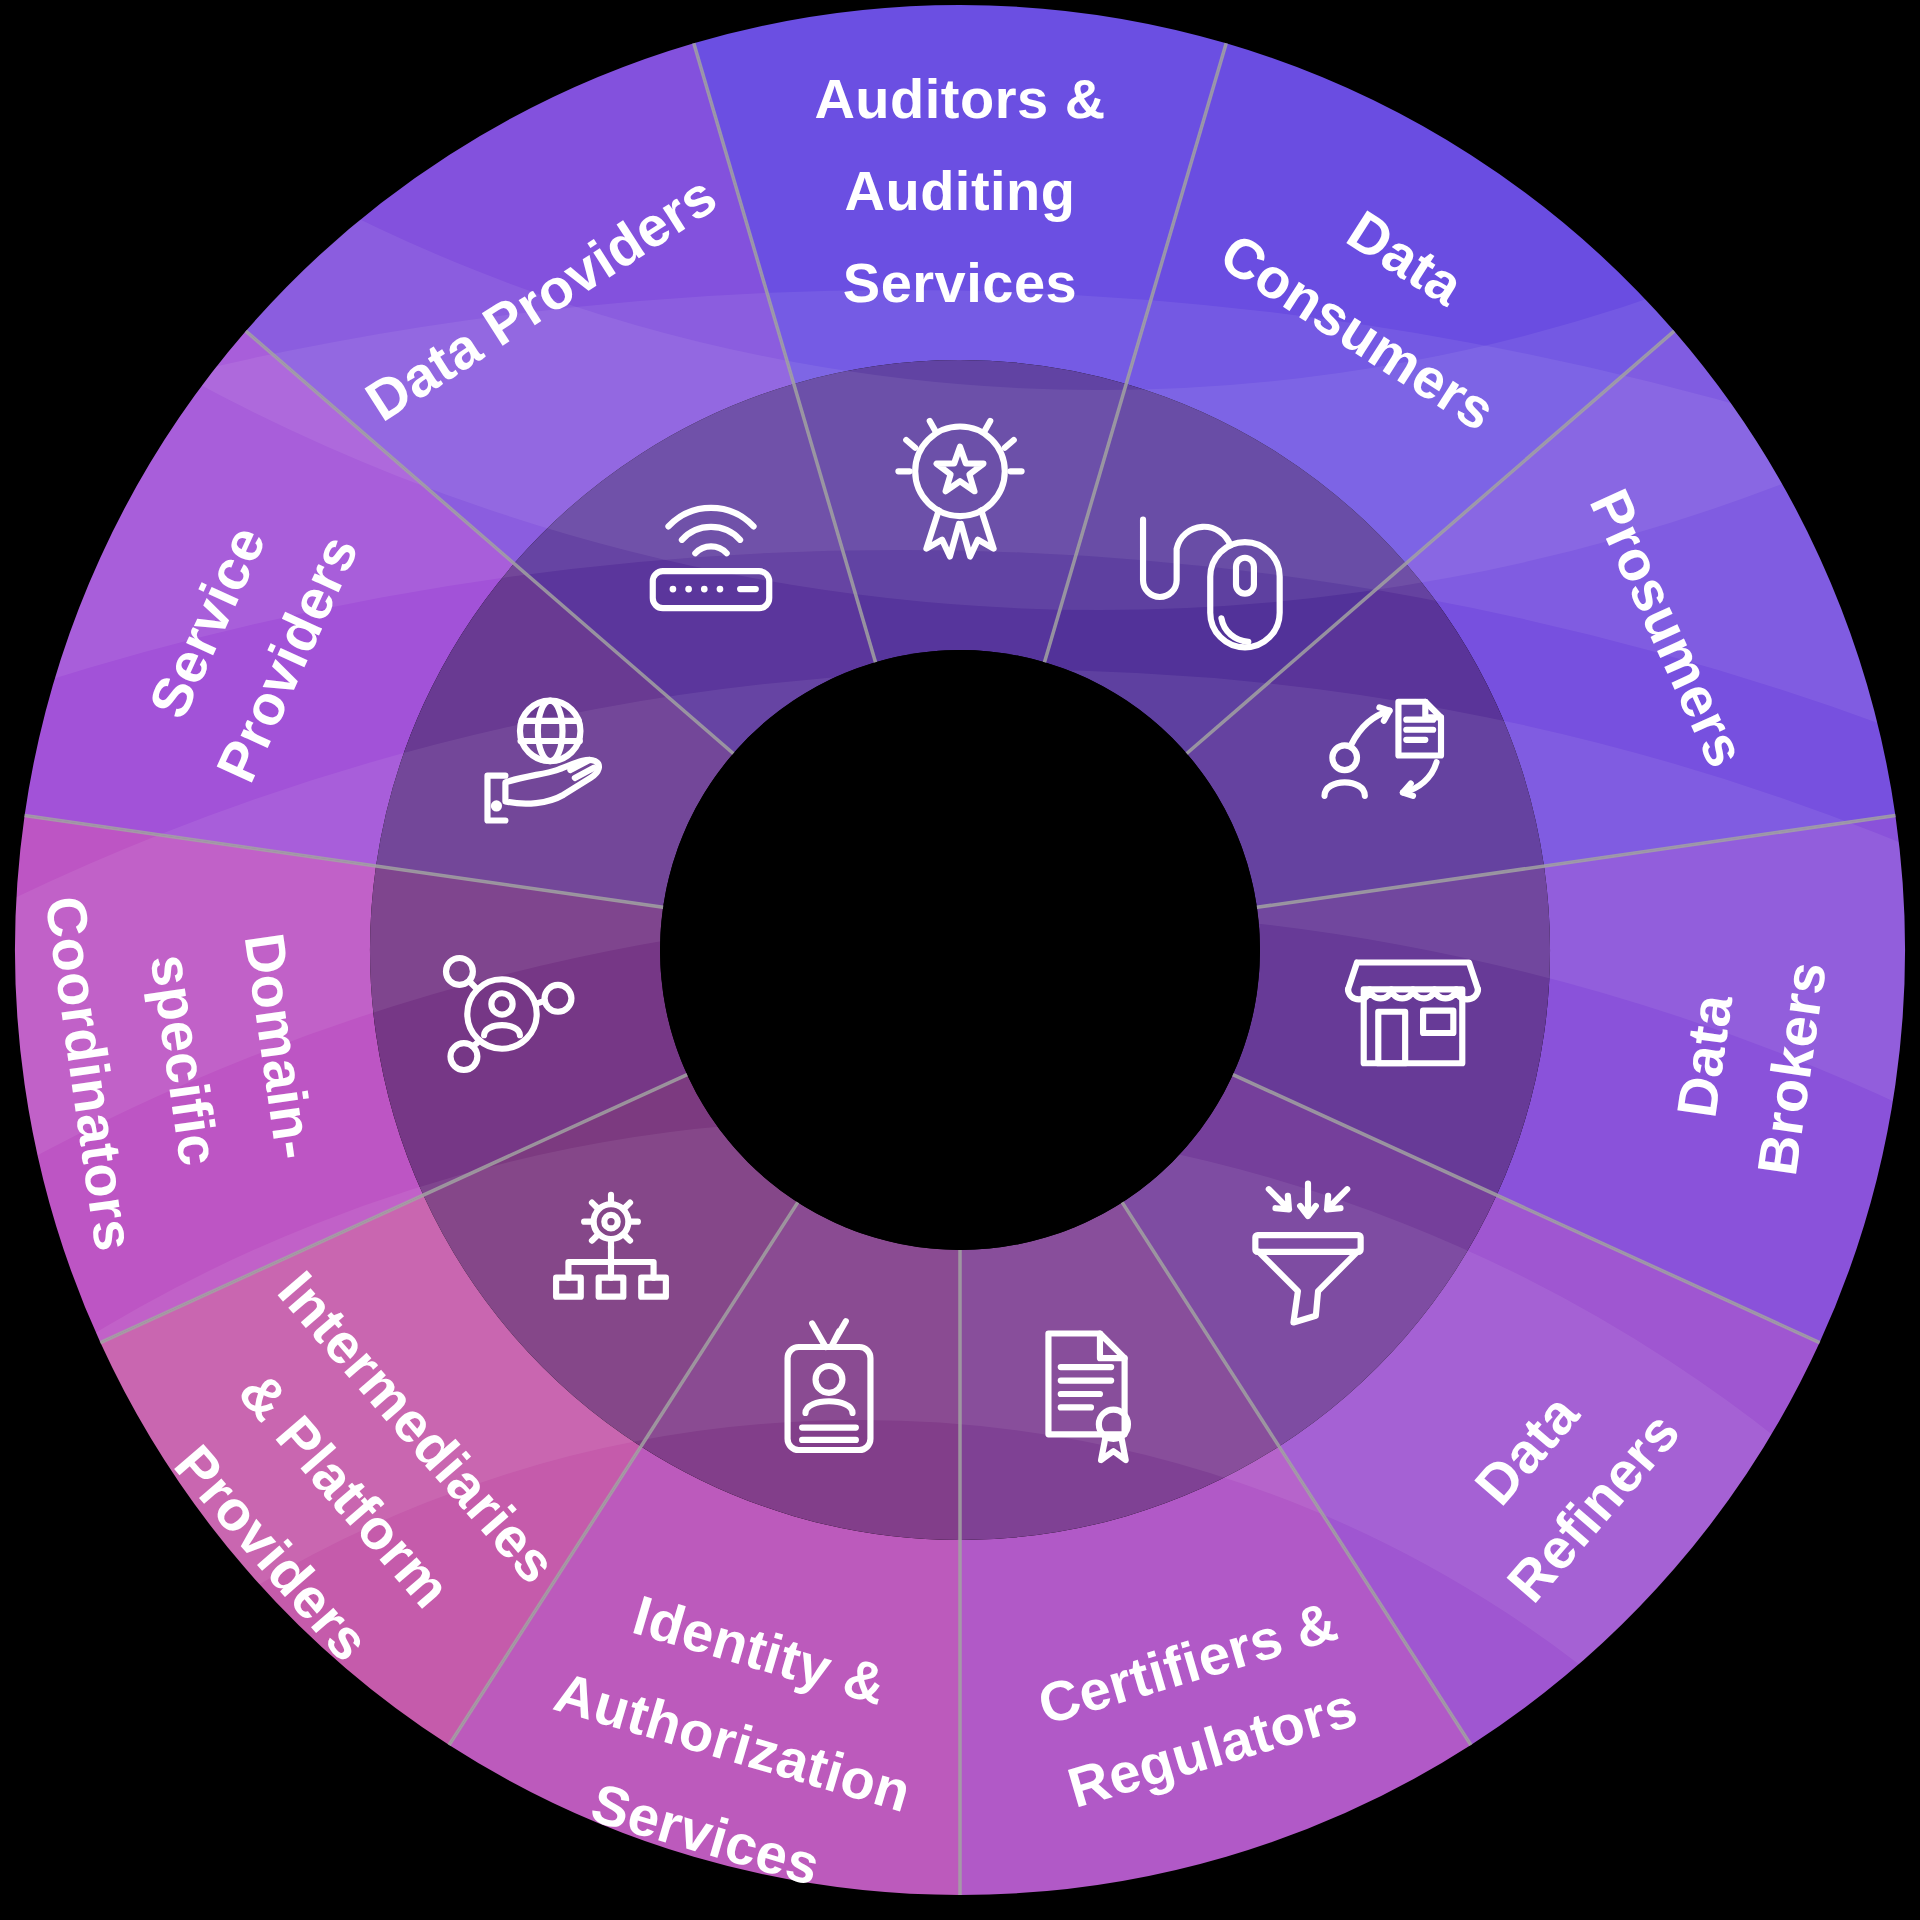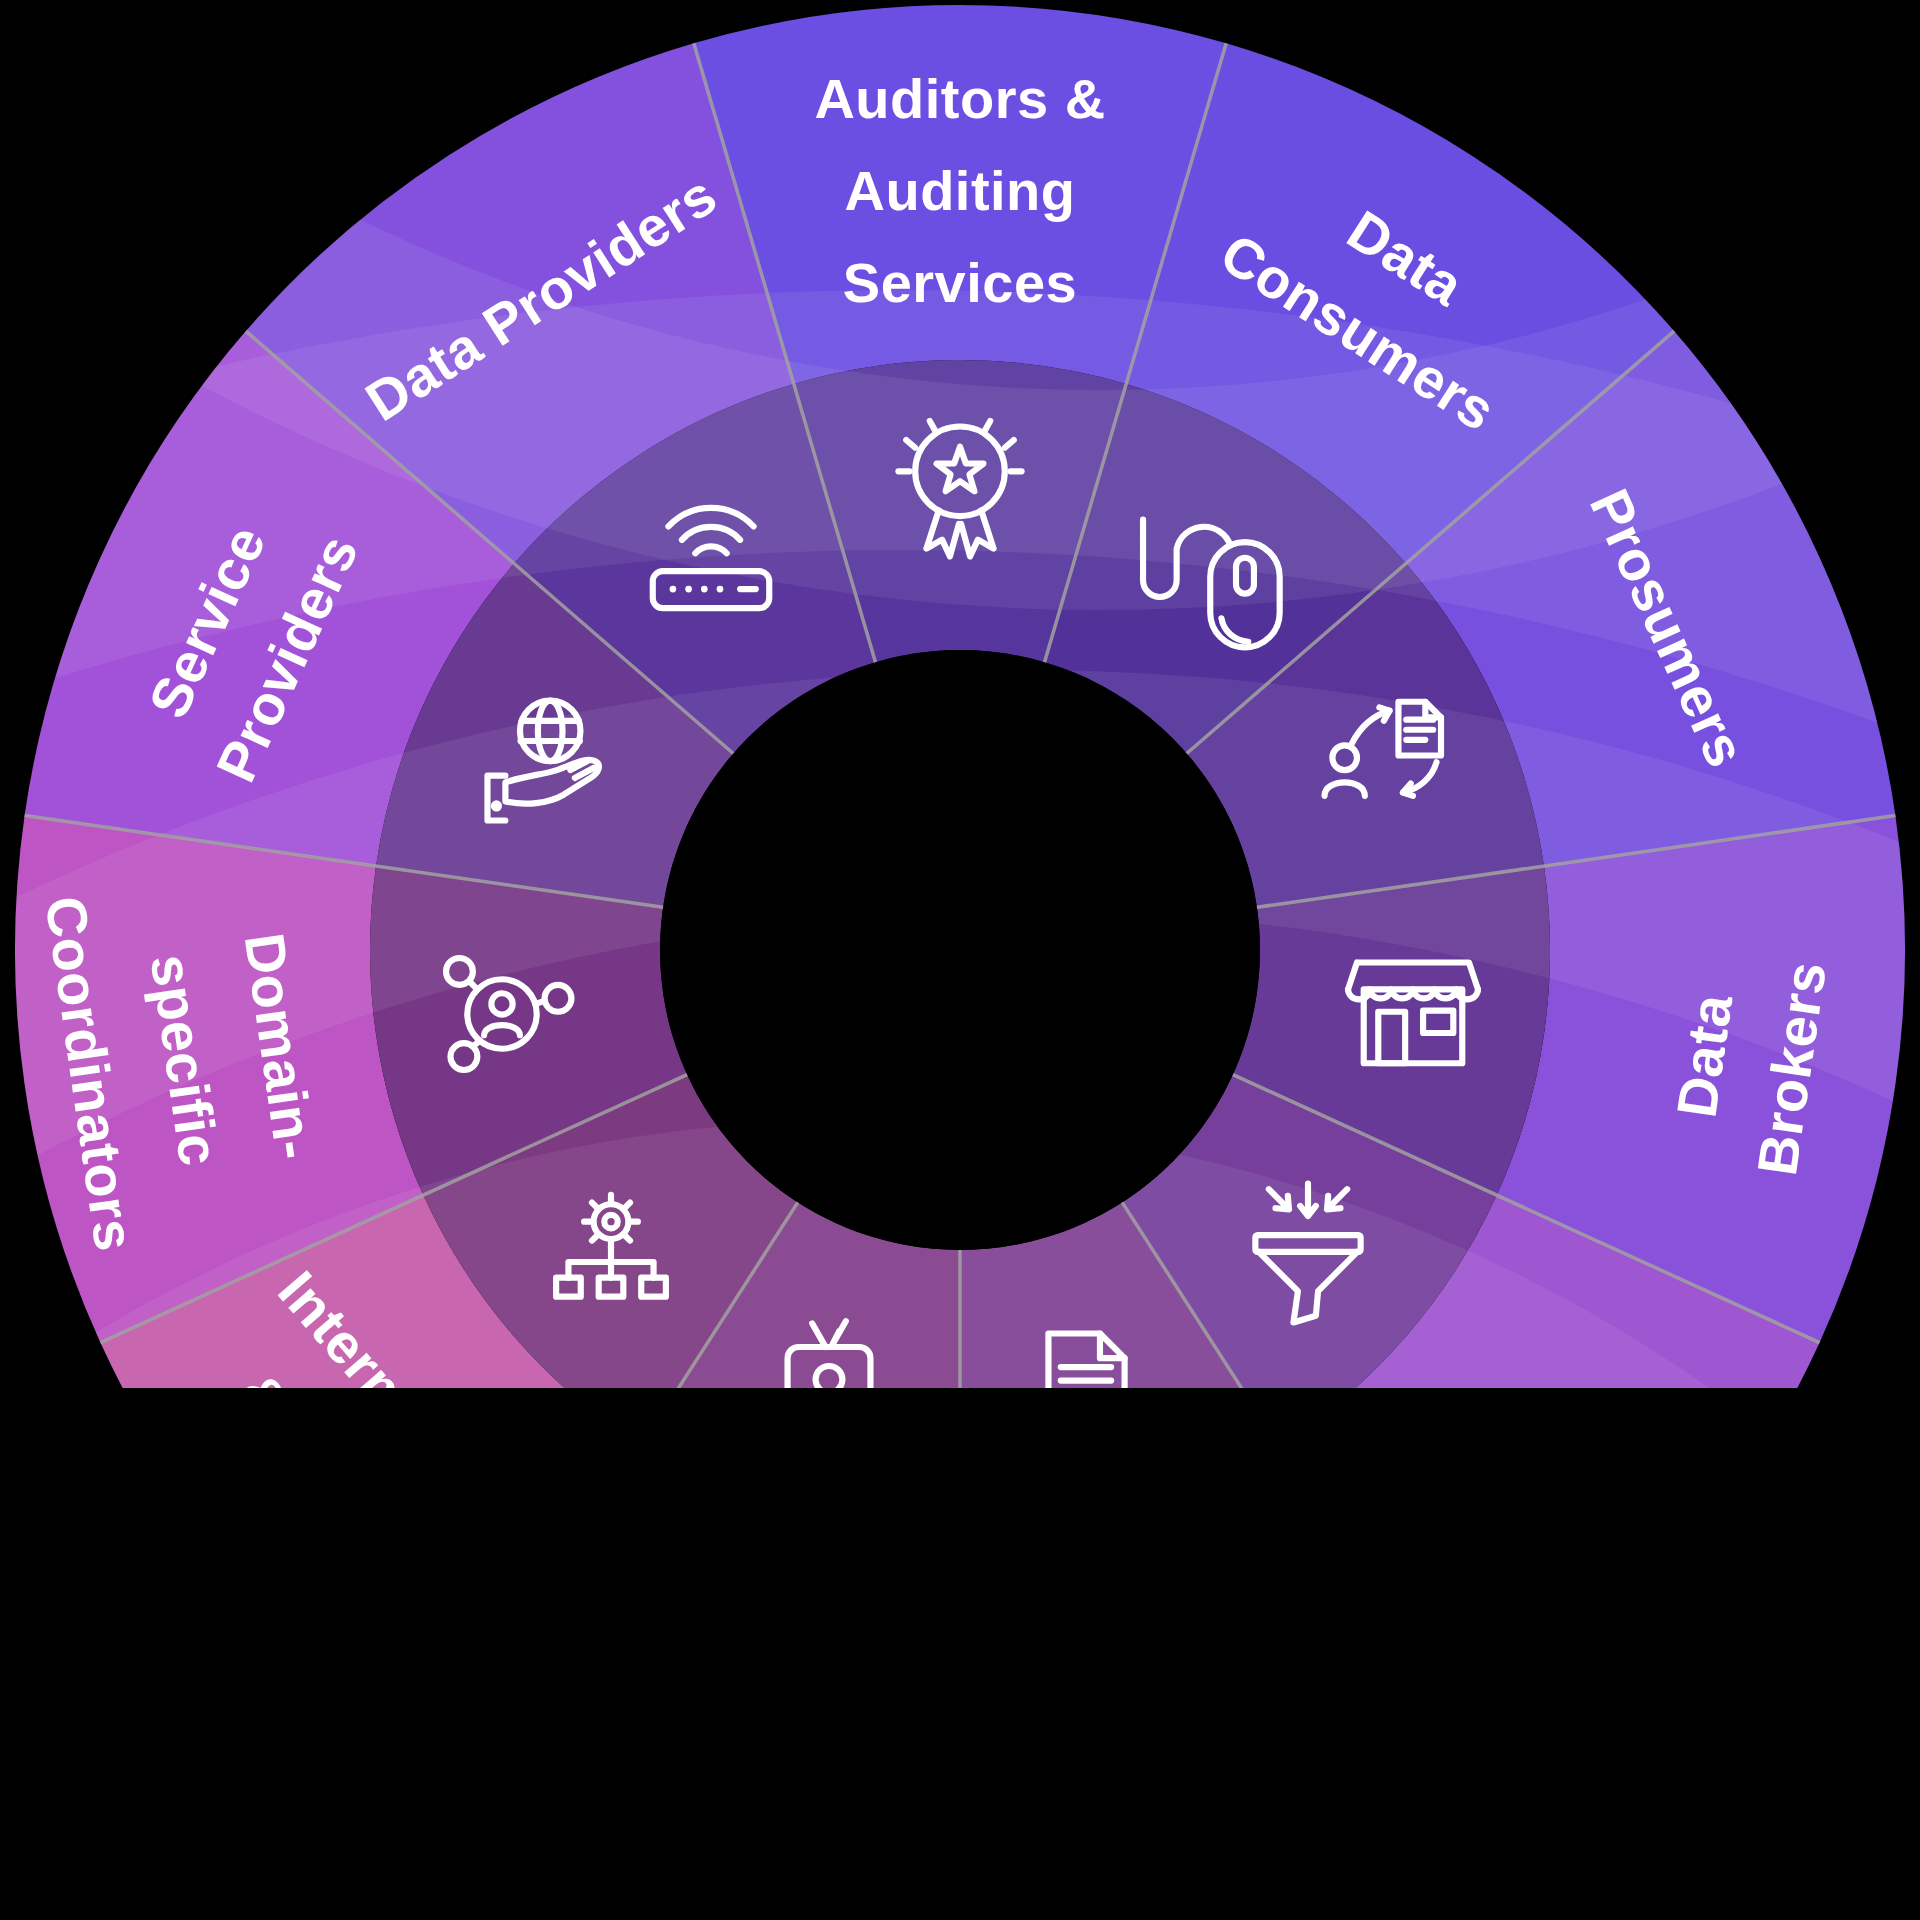--- a/index.html
+++ b/index.html
@@ -1,16 +1,16 @@
 <!DOCTYPE html>
 <html><head>
 <meta charset="utf-8">
 <style>
   html,body{margin:0;padding:0;background:#000;}
-  .stage{width:1920px;height:1388px;position:relative;background:#000;overflow:hidden;}
+  .stage{width:1920px;height:1920px;position:relative;background:#000;overflow:hidden;}
   svg{display:block;}
   .seg{stroke:none;}
   .divider-line{stroke-width:3.5;opacity:.85;}
   .band{fill:none;opacity:1;}
   .icon{fill:none;stroke-width:5.5;stroke-linecap:round;stroke-linejoin:round;}
   .icon .fill-dot{fill:#fff;stroke:none;}
   .label text{
     font-family:"Liberation Sans",sans-serif;
     font-weight:700;font-size:56px;
     text-anchor:middle;dominant-baseline:central;

